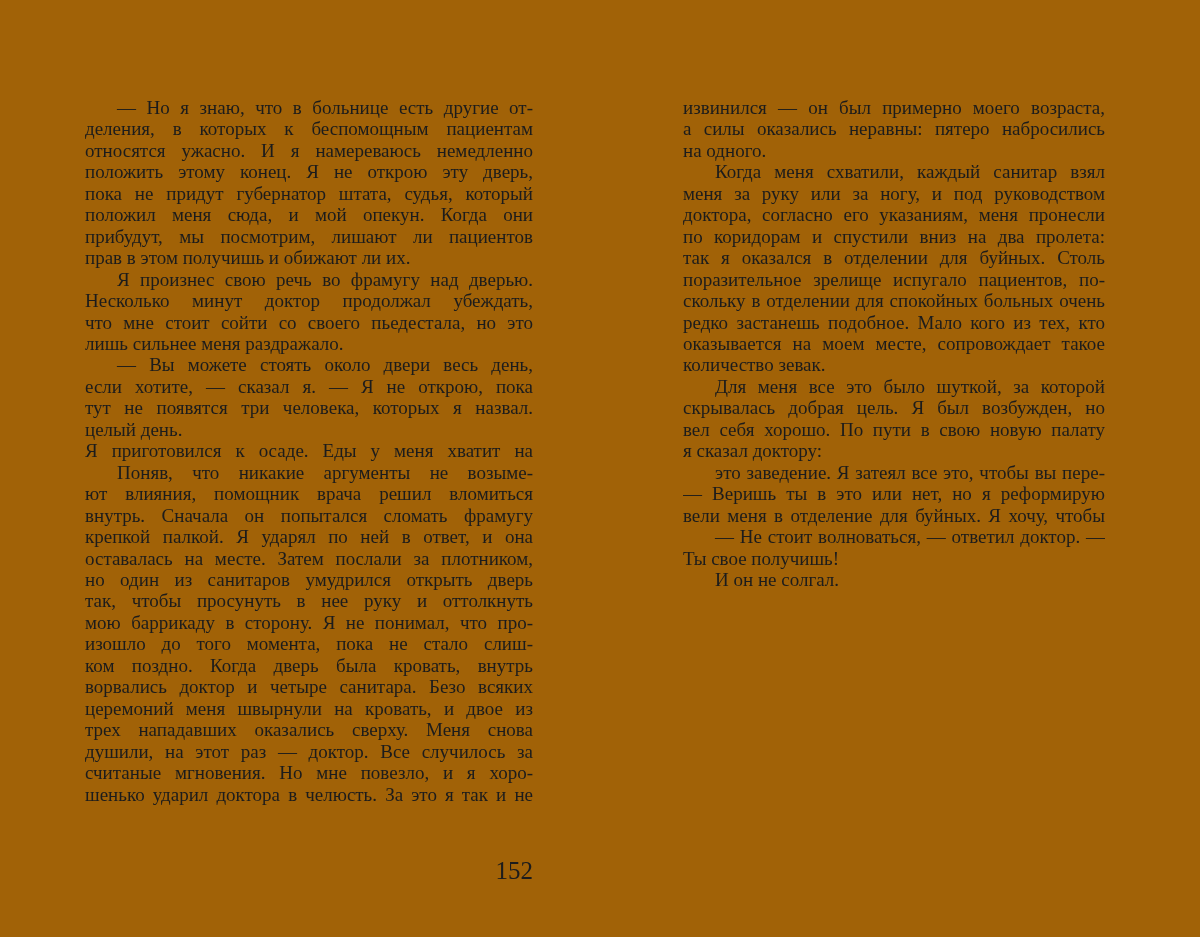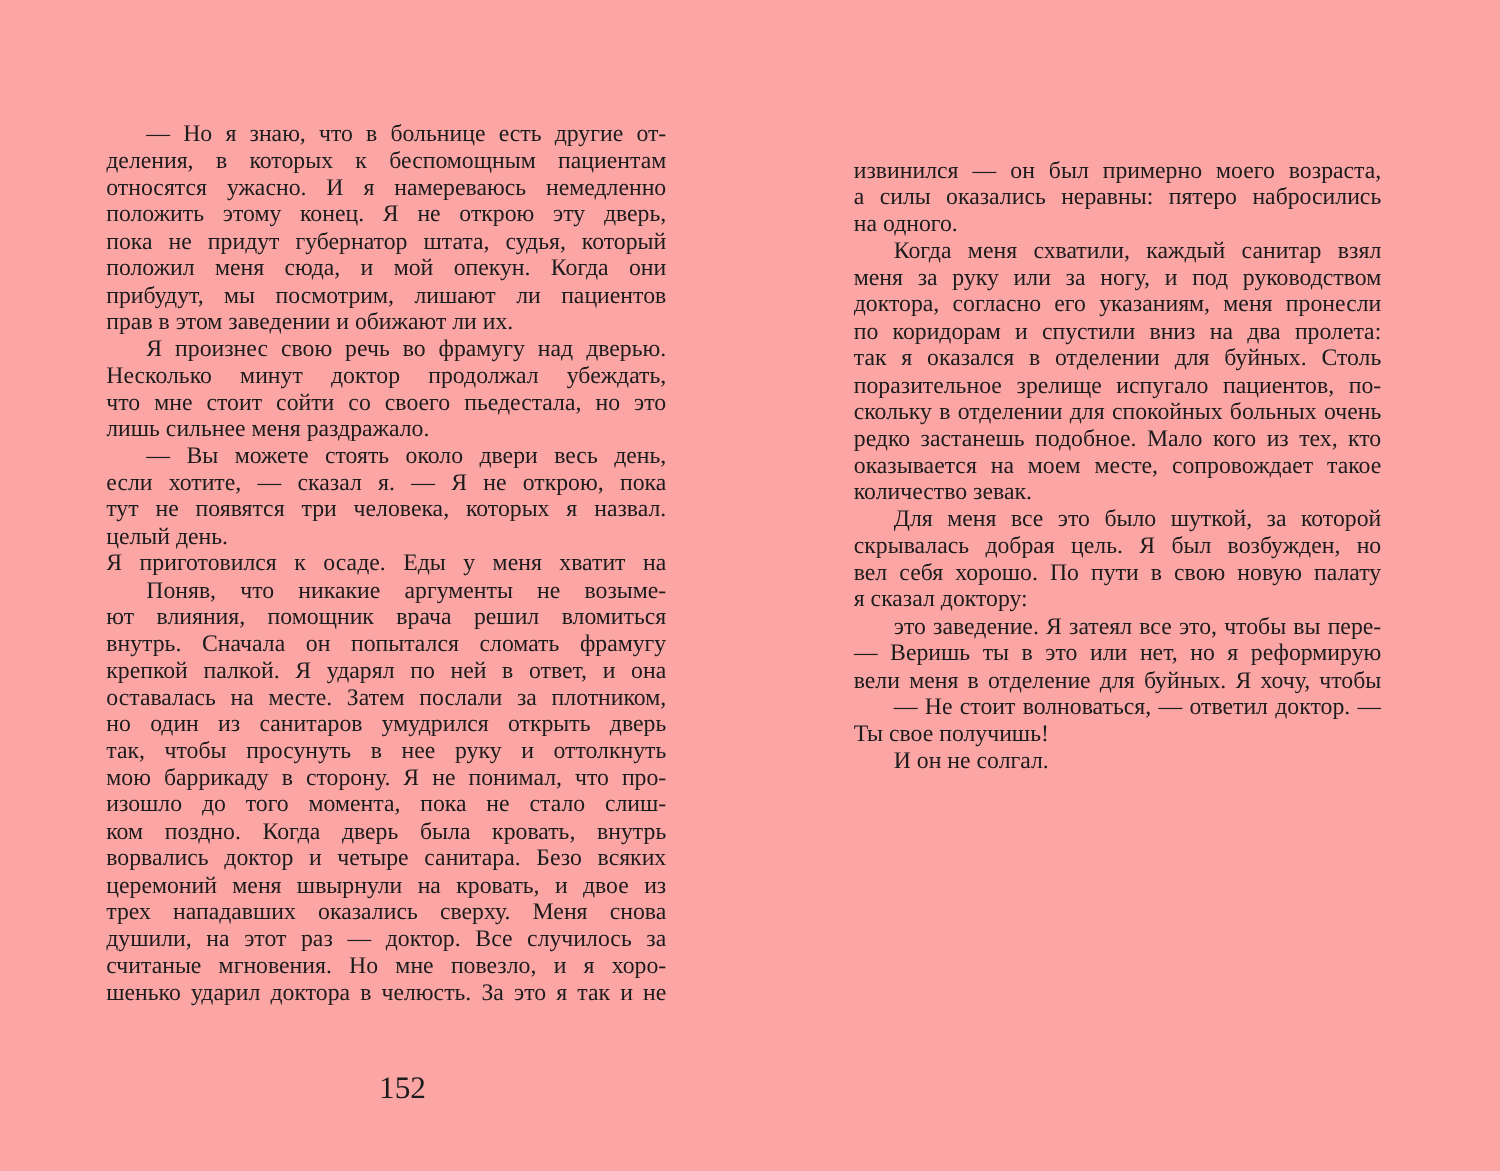--- a/index.html
+++ b/index.html
@@ -4,70 +4,70 @@
 <style>
   html, body {
     margin: 0;
     padding: 0;
     background: #ffffff;
   }
   .book-page {
     position: relative;
     width: 1200px;
     height: 937px;
-    background: #fca5a5;
+    background: #a16207;
     overflow: hidden;
     font-family: "Liberation Serif", "DejaVu Serif", serif;
     color: #1c1c1c;
   }
   .column {
     position: absolute;
     top: 97px;
     font-size: 19px;
     line-height: 21.45px;
     color: #1c1c1c;
   }
   .column.left  { left: 85px;  width: 448px; }
-  .column.right { left: 683px; width: 422px; margin-top: 29px; }
+  .column.right { left: 683px; width: 422px; }
   .para { margin: 0; padding: 0; }
   .para.indent .line:first-child { text-indent: 32px; }
   .line {
     text-align: justify;
     text-align-last: justify;
     white-space: normal;
     overflow: hidden;
   }
   .line.para-end {
     text-align-last: left;
   }
   .folio {
     position: absolute;
-    left: 98px;
+    left: 85px;
     width: 448px;
     top: 858px;
-    text-align: center;
+    text-align: right;
     font-size: 25px;
     line-height: 26px;
     color: #1c1c1c;
   }
 </style>
 </head>
 <body>
 
 <div class="book-page">
   <div class="column left">
       <div class="para indent">
         <div class="line">— Но я знаю, что в больнице есть другие от-</div>
         <div class="line">деления, в которых к беспомощным пациентам</div>
         <div class="line">относятся ужасно. И я намереваюсь немедленно</div>
         <div class="line">положить этому конец. Я не открою эту дверь,</div>
         <div class="line">пока не придут губернатор штата, судья, который</div>
         <div class="line">положил меня сюда, и мой опекун. Когда они</div>
         <div class="line">прибудут, мы посмотрим, лишают ли пациентов</div>
-        <div class="line para-end">прав в этом заведении и обижают ли их.</div>
+        <div class="line para-end">прав в этом получишь и обижают ли их.</div>
       </div>
       <div class="para indent">
         <div class="line">Я произнес свою речь во фрамугу над дверью.</div>
         <div class="line">Несколько минут доктор продолжал убеждать,</div>
         <div class="line">что мне стоит сойти со своего пьедестала, но это</div>
         <div class="line para-end">лишь сильнее меня раздражало.</div>
       </div>
       <div class="para indent">
         <div class="line">— Вы можете стоять около двери весь день,</div>
         <div class="line">если хотите, — сказал я. — Я не открою, пока</div>

